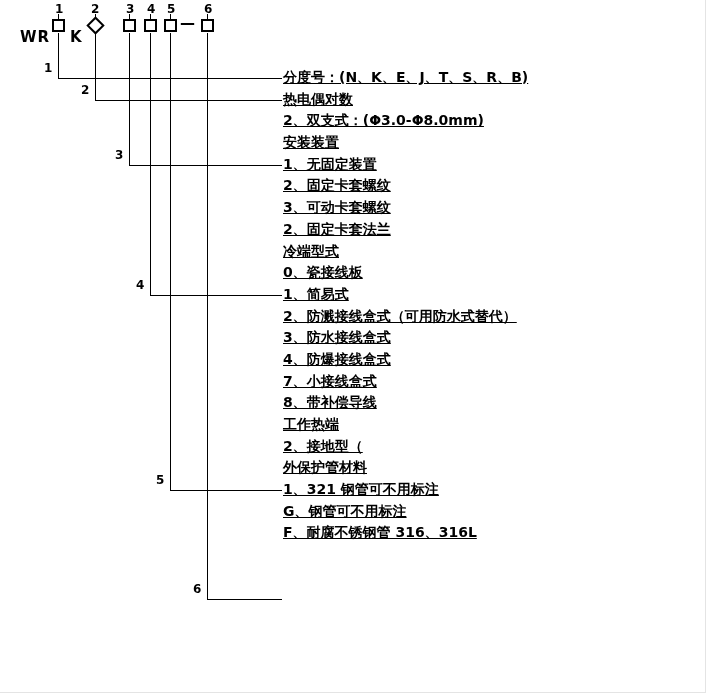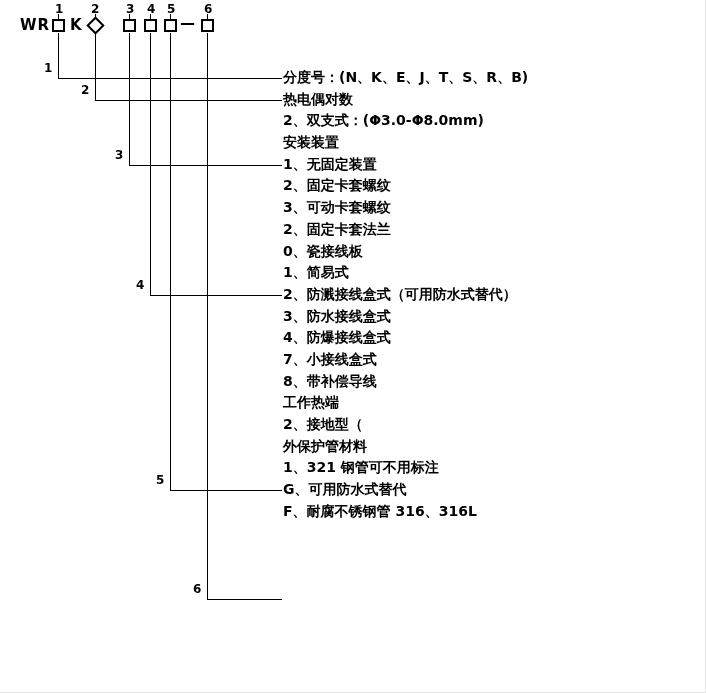--- a/index.html
+++ b/index.html
@@ -1,29 +1,29 @@
 <!DOCTYPE html>
 <html><head>
 <meta charset="utf-8">
 <style>
   html,body{margin:0;padding:0;background:#fff;}
   .canvas{
     position:relative;width:706px;height:693px;background:#ffffff;
     font-family:"DejaVu Sans",sans-serif;color:#000;overflow:hidden;
     box-sizing:border-box;border-right:1px solid #e4e4e4;border-bottom:1px solid #e4e4e4;
   }
-  .code-text{position:absolute;top:16px;font:bold 15px "DejaVu Sans",sans-serif;letter-spacing:1px;white-space:nowrap;}
+  .code-text{position:absolute;top:28px;font:bold 15px "DejaVu Sans",sans-serif;letter-spacing:1px;white-space:nowrap;}
   .box{position:absolute;top:19px;width:9px;height:9px;border:2px solid #000;background:#fff;}
   .diamond{position:absolute;left:89px;top:19px;width:9px;height:9px;border:2px solid #000;background:#fff;transform:rotate(45deg);}
   .top-num{position:absolute;top:2px;font:bold 12px "DejaVu Sans",sans-serif;}
   .elbow-num{position:absolute;font:bold 12px "DejaVu Sans",sans-serif;}
   .vline{position:absolute;width:1px;background:#000;}
   .hline{position:absolute;height:1px;background:#000;}
   .rows{position:absolute;left:283px;top:69px;}
-  .spec-row{height:21.7px;line-height:21.7px;font:bold 14px "DejaVu Sans",sans-serif;white-space:nowrap;}
+  .spec-row{height:21.7px;line-height:21.7px;font:bold 14px "DejaVu Sans",sans-serif;white-space:nowrap;text-decoration:underline;}
 </style>
 </head>
 <body>
 
 <div class="canvas">
 
   <div>
     <span class="code-text" style="left:20px">WR</span>
     <div class="box" style="left:52px"></div>
     <span class="code-text" style="left:70px">K</span>
@@ -73,28 +73,29 @@
 
   <div id="rows" class="rows">
       <div class="spec-row">分度号：(N、K、E、J、T、S、R、B)</div>
       <div class="spec-row">热电偶对数</div>
       <div class="spec-row">2、双支式：(Φ3.0-Φ8.0mm)</div>
       <div class="spec-row">安装装置</div>
       <div class="spec-row">1、无固定装置</div>
       <div class="spec-row">2、固定卡套螺纹</div>
       <div class="spec-row">3、可动卡套螺纹</div>
       <div class="spec-row">2、固定卡套法兰</div>
+      <div class="spec-row">冷端型式</div>
       <div class="spec-row">0、瓷接线板</div>
       <div class="spec-row">1、简易式</div>
       <div class="spec-row">2、防溅接线盒式（可用防水式替代）</div>
       <div class="spec-row">3、防水接线盒式</div>
       <div class="spec-row">4、防爆接线盒式</div>
       <div class="spec-row">7、小接线盒式</div>
       <div class="spec-row">8、带补偿导线</div>
       <div class="spec-row">工作热端</div>
       <div class="spec-row">2、接地型（</div>
       <div class="spec-row">外保护管材料</div>
       <div class="spec-row">1、321 钢管可不用标注</div>
-      <div class="spec-row">G、可用防水式替代</div>
+      <div class="spec-row">G、钢管可不用标注</div>
       <div class="spec-row">F、耐腐不锈钢管 316、316L</div>
     </div>
 
 </div>
 
 </body></html>

